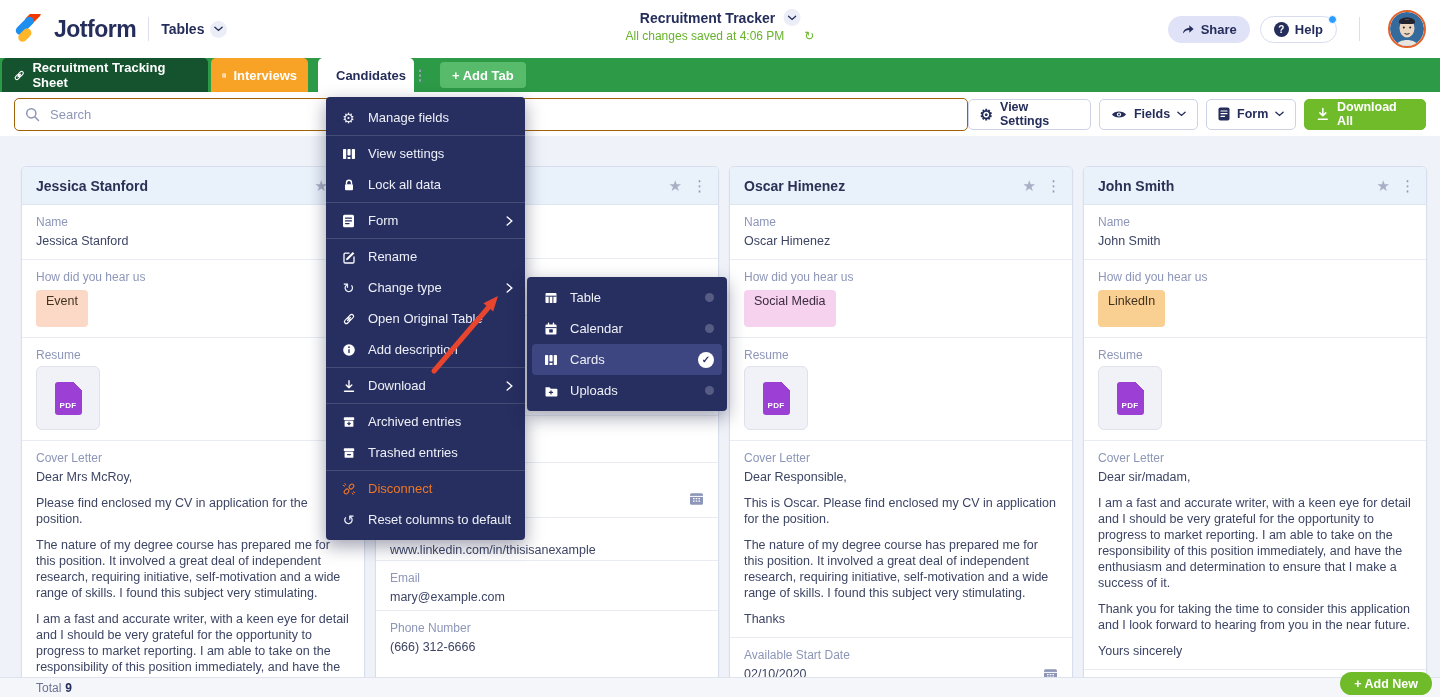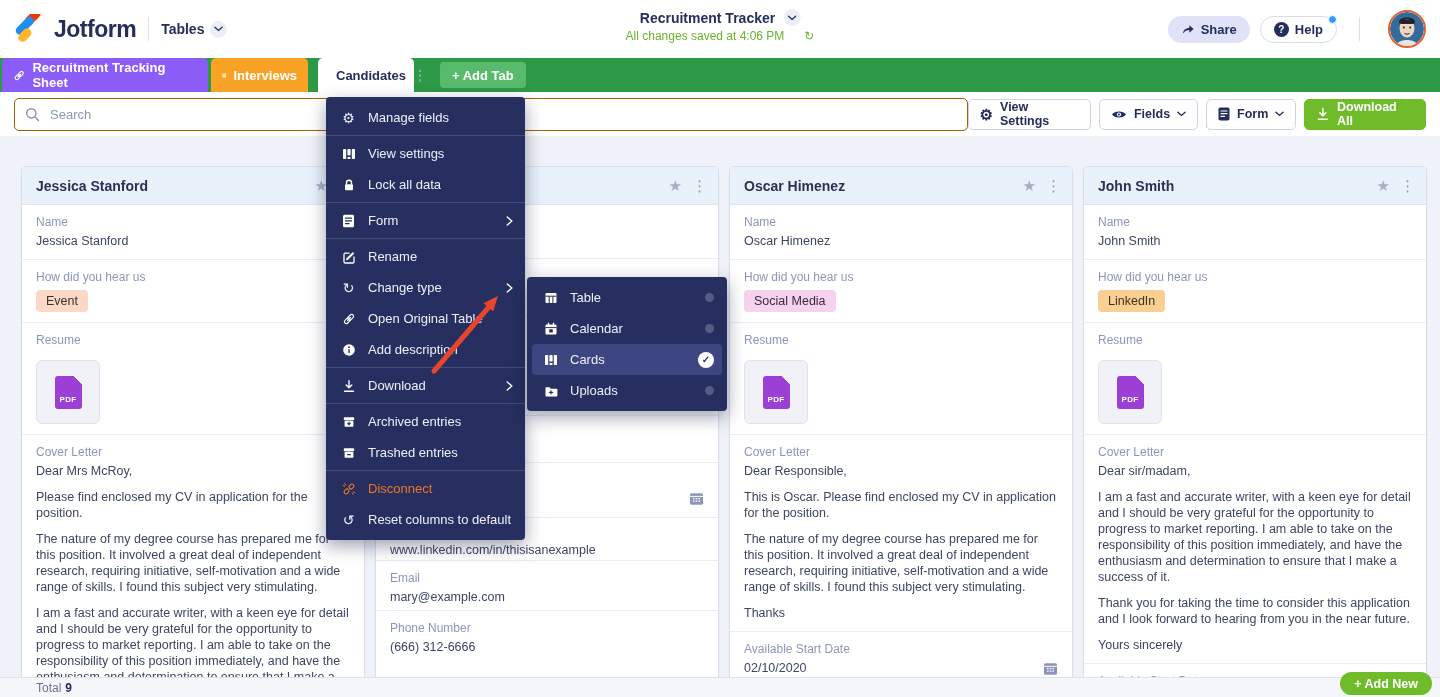--- a/index.html
+++ b/index.html
@@ -23,21 +23,21 @@
   .pill{height:27px;border-radius:14px;display:flex;align-items:center;gap:6px;font-size:13px;font-weight:600;color:#252d5b;padding:0 13px;cursor:pointer}
   .share-pill{background:#e0e3f7}
   .help-pill{background:#fff;border:1px solid #d8dcee;position:relative}
   .q-circle{width:15px;height:15px;border-radius:50%;background:#252d5b;color:#fff;font-size:10px;font-weight:700;display:flex;align-items:center;justify-content:center}
   .help-dot{position:absolute;top:-2px;right:-1px;width:9px;height:9px;border-radius:50%;background:#2f9bff;border:1.5px solid #fff}
   .avatar{width:38px;height:38px;border-radius:50%;border:2px solid #e2622b;overflow:hidden;margin-left:6px;cursor:pointer}
 
   
   .tabbar{position:absolute;top:58px;left:0;right:0;height:34px;background:#2d9a47;display:flex;align-items:stretch;padding-left:2px}
   .tab{display:flex;align-items:center;gap:7px;font-size:13px;font-weight:600;color:#fff;padding:0 11px;border-radius:5px 5px 0 0;cursor:pointer}
-  .tab-purple{background:#8b5cf6;width:206px;margin-right:3px}
+  .tab-purple{background:#14532d;width:206px;margin-right:3px}
   .tab-orange{background:#f8a326;width:97px;margin-right:10px}
   .tab-active{background:#fff;color:#252d5b;width:96px}
   .tab .kebab{margin-left:auto;color:#9aa1bb;font-size:14px;line-height:1}
   .add-tab{align-self:center;margin-left:26px;height:26px;background:#58bb6b;color:#fff;font-size:13px;font-weight:600;border-radius:4px;display:flex;align-items:center;padding:0 12px;cursor:pointer}
 
   
   .controls{position:absolute;top:92px;left:0;right:0;height:44px;background:#fff;display:flex;align-items:center;padding:0 14px}
   .search-box{width:962px;height:33px;border:1px solid #a16207;border-radius:5px;display:flex;align-items:center;padding:0 10px;gap:8px}
   .search-box input{border:0;outline:0;flex:1;font-size:13px;font-family:inherit;color:#3d4565}
   .search-box input::placeholder{color:#8d96b8}
@@ -50,25 +50,25 @@
   .content{position:absolute;top:136px;left:0;right:0;bottom:20px;background:#eff2f8;overflow:hidden}
   .card{position:absolute;top:30px;width:344px;height:530px;background:#fff;border:1px solid #d8deeb;border-radius:5px;box-shadow:0 1px 2px rgba(37,45,91,.05);overflow:hidden}
   .card-head{height:38px;background:#e9f1fb;border-bottom:1px solid #dfe6f2;display:flex;align-items:center;padding:0 14px;cursor:pointer}
   .card-title{font-size:14px;font-weight:700;color:#2b3155;flex:1}
   .star{color:#a9b0c6;font-size:15px;margin-left:auto}
   .card-head .kebab{width:12px;text-align:center;color:#8d96b8;font-size:15px;margin-left:10px}
   .row{padding:10px 14px;border-bottom:1px solid #e9ecf4}
   .row:last-child{border-bottom:0}
   .lab{font-size:12px;color:#8d96b8;min-height:15px;margin-bottom:3px}
   .val{font-size:12.5px;color:#3d4565;line-height:16px}
-  .badge{display:inline-block;height:22px;line-height:22px;padding:0 10px;border-radius:4px;font-size:12.5px;color:#41311f;margin-top:2px}
+  .badge{display:inline-block;height:37px;line-height:22px;padding:0 10px;border-radius:4px;font-size:12.5px;color:#41311f;margin-top:2px}
   .b-event{background:#fcd9c7}
   .b-social{background:#f6d2ee;color:#3a2b3c}
   .b-linkedin{background:#f9cf92}
-  .filebox{width:64px;height:64px;background:#f1f2f7;border:1px solid #dfe2ec;border-radius:6px;display:flex;align-items:center;justify-content:center;margin-top:12px;cursor:pointer}
+  .filebox{width:64px;height:64px;background:#f1f2f7;border:1px solid #dfe2ec;border-radius:6px;display:flex;align-items:center;justify-content:center;margin-top:3px;cursor:pointer}
   .pdficon{width:27px;height:33px;border-radius:3px;background:linear-gradient(225deg,#f1f2f7 0 6px,#9c3fd4 0);display:flex;align-items:flex-end;justify-content:center;padding-bottom:5px;color:#fff;font-size:8px;font-weight:700;letter-spacing:.3px}
   .letter p{margin:0 0 10px;font-size:12.5px;color:#3d4565;line-height:16px}
   .letter p:last-child{margin-bottom:0}
   .date-line{display:flex;align-items:center}
   .date-line .val{flex:1}
   
   .h54{height:54px}.h57{height:57px}.h100{height:100px}.h47{height:47px}.h55{height:55px}.h43{height:43px;padding-top:6px}.h50{height:50px}
 
   
   .statusbar{position:absolute;left:0;right:0;bottom:0;height:20px;background:#f5f6fa;border-top:1px solid #dfe3ee;display:flex;align-items:center;font-size:12px;color:#6a7194;padding-left:36px;z-index:5}

